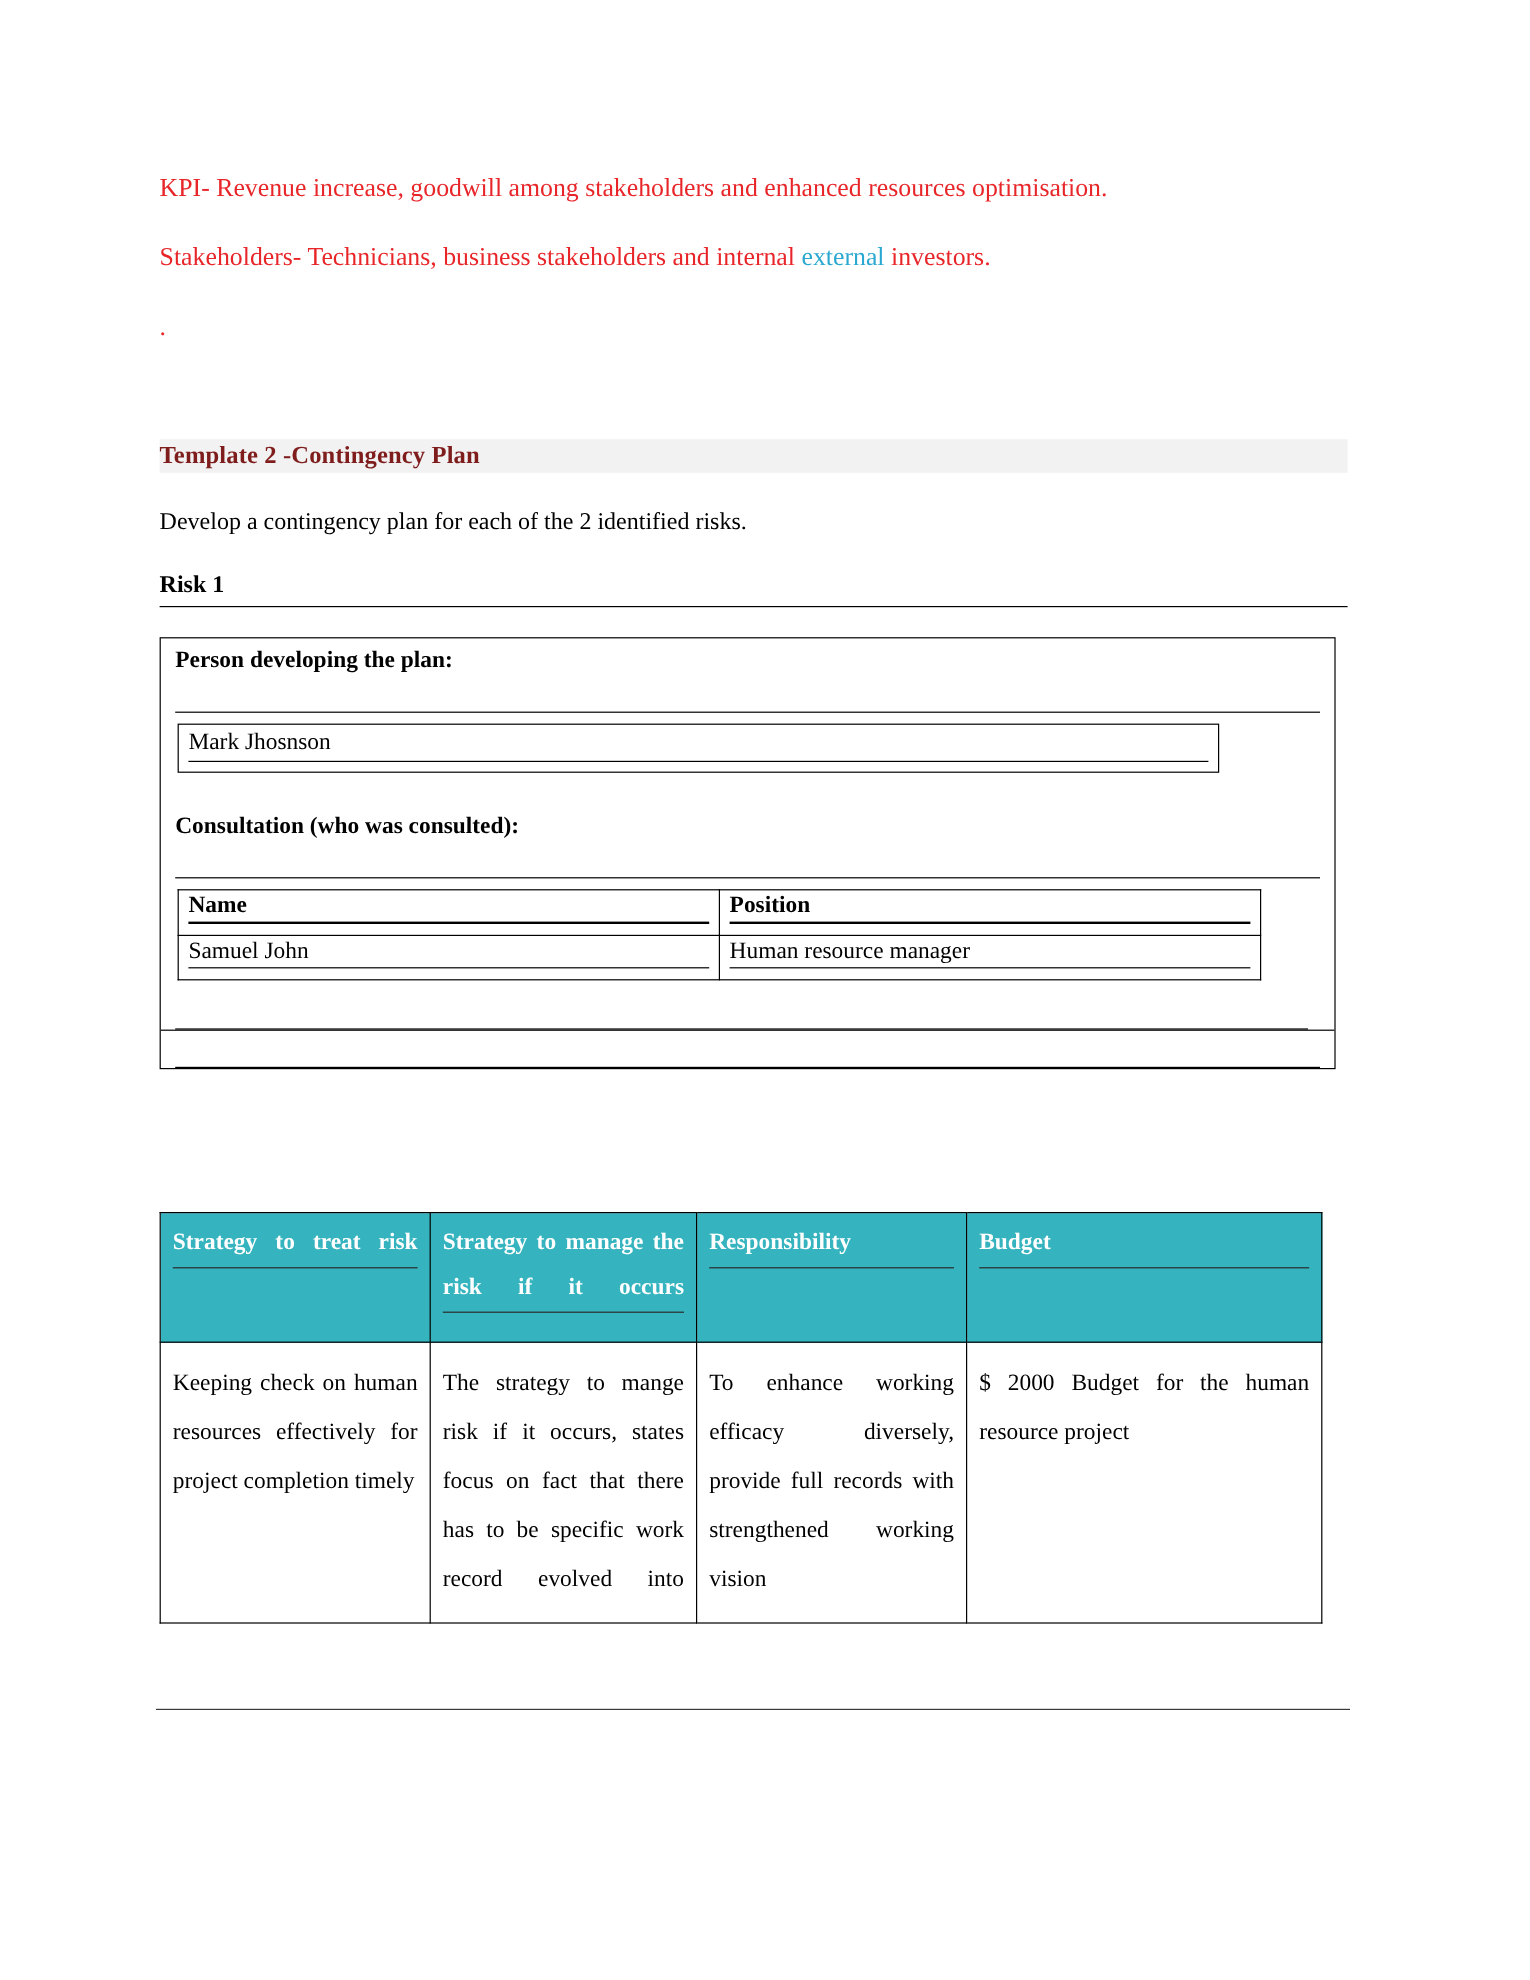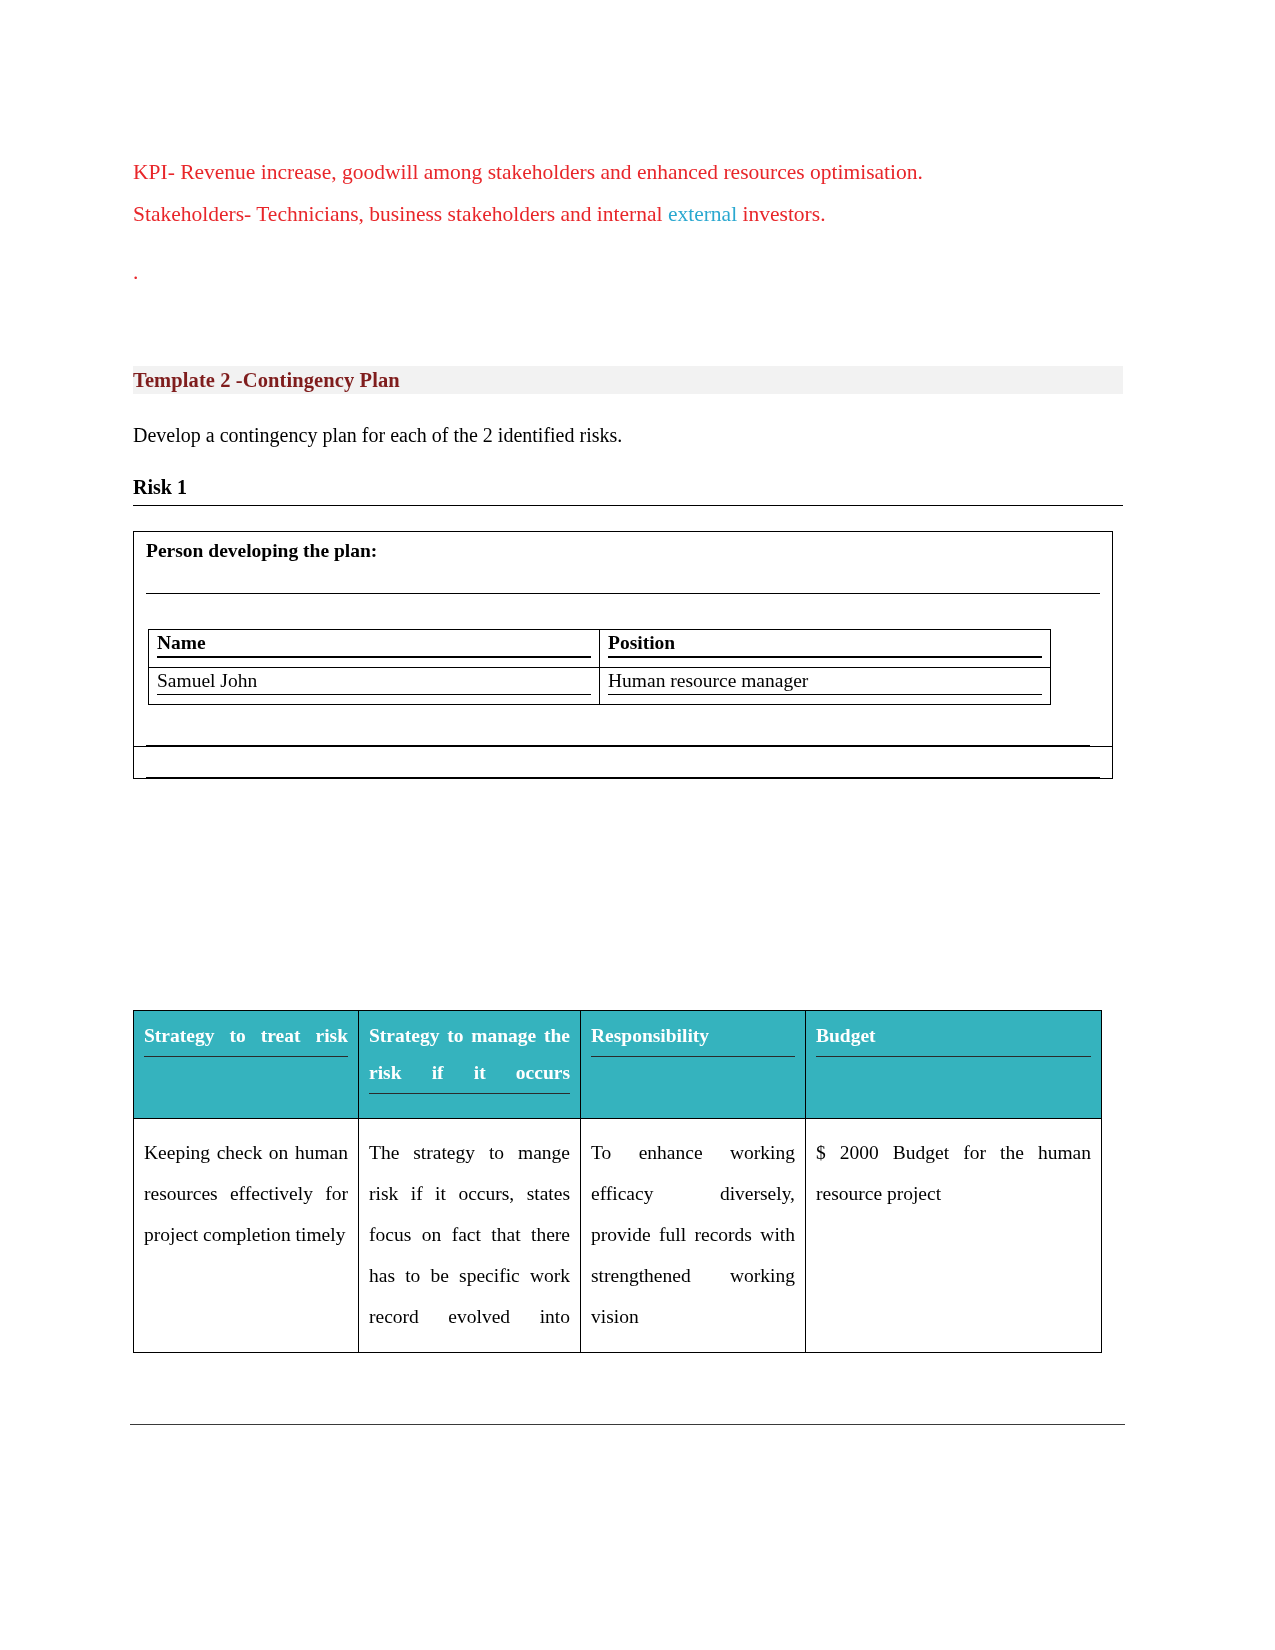--- a/index.html
+++ b/index.html
@@ -31,21 +31,21 @@
     width: 990px;
   }
 
   
   .intro-line {
     font-size: 21.5px;
     line-height: 1.15;
     color: #e8262a;
     white-space: nowrap;
   }
-  .intro-1 { position: absolute; top: 160px; left: 0; text-align: center; }
+  .intro-1 { position: absolute; top: 144px; left: 0; text-align: center; }
   .intro-2 { position: absolute; top: 202px; left: 0; }
   .intro-3 { position: absolute; top: 260px; left: 0; }
   .ext {
     color: #2aa8d0;
   }
 
   
   .tmpl-banner {
     position: absolute;
     top: 366px;
@@ -267,23 +267,30 @@
       <div class="risk-rule"></div>
     </div>
 
     <div class="form-box">
 
       <div class="fb-section">
         <span class="fb-label"><b>Person developing the plan</b><span>:</span></span>
         <div class="fb-underline"></div>
       </div>
 
+      <div class="inner-box">
+        <span class="inner-box-val">Mark Jhosnson</span>
+      </div>
 
       <div class="gap-sm"></div>
 
+      <div class="fb-section">
+        <span class="fb-label">Consultation (who was consulted):</span>
+        <div class="fb-underline"></div>
+      </div>
 
       <table class="cons-table">
         <thead>
           <tr>
             <th style="width: 434px; margin-top: 24px;">
               <span class="cons-th-inner">Name</span>
             </th>
             <th style="width: 434px;">
               <span class="cons-th-inner">Position</span>
             </th>

